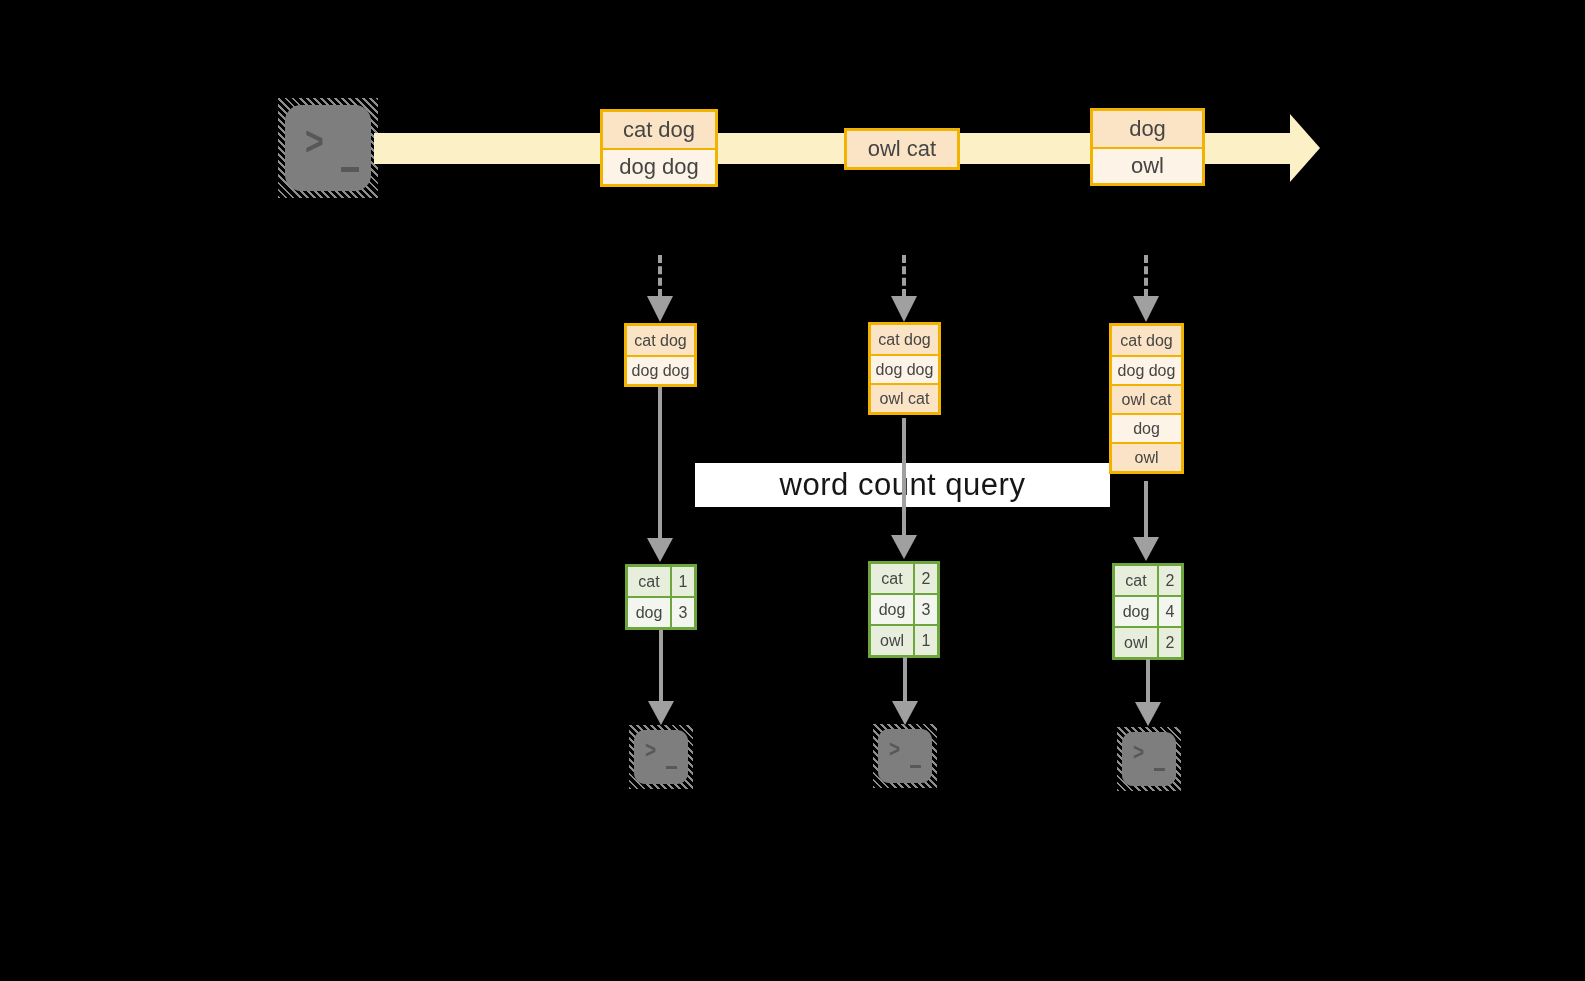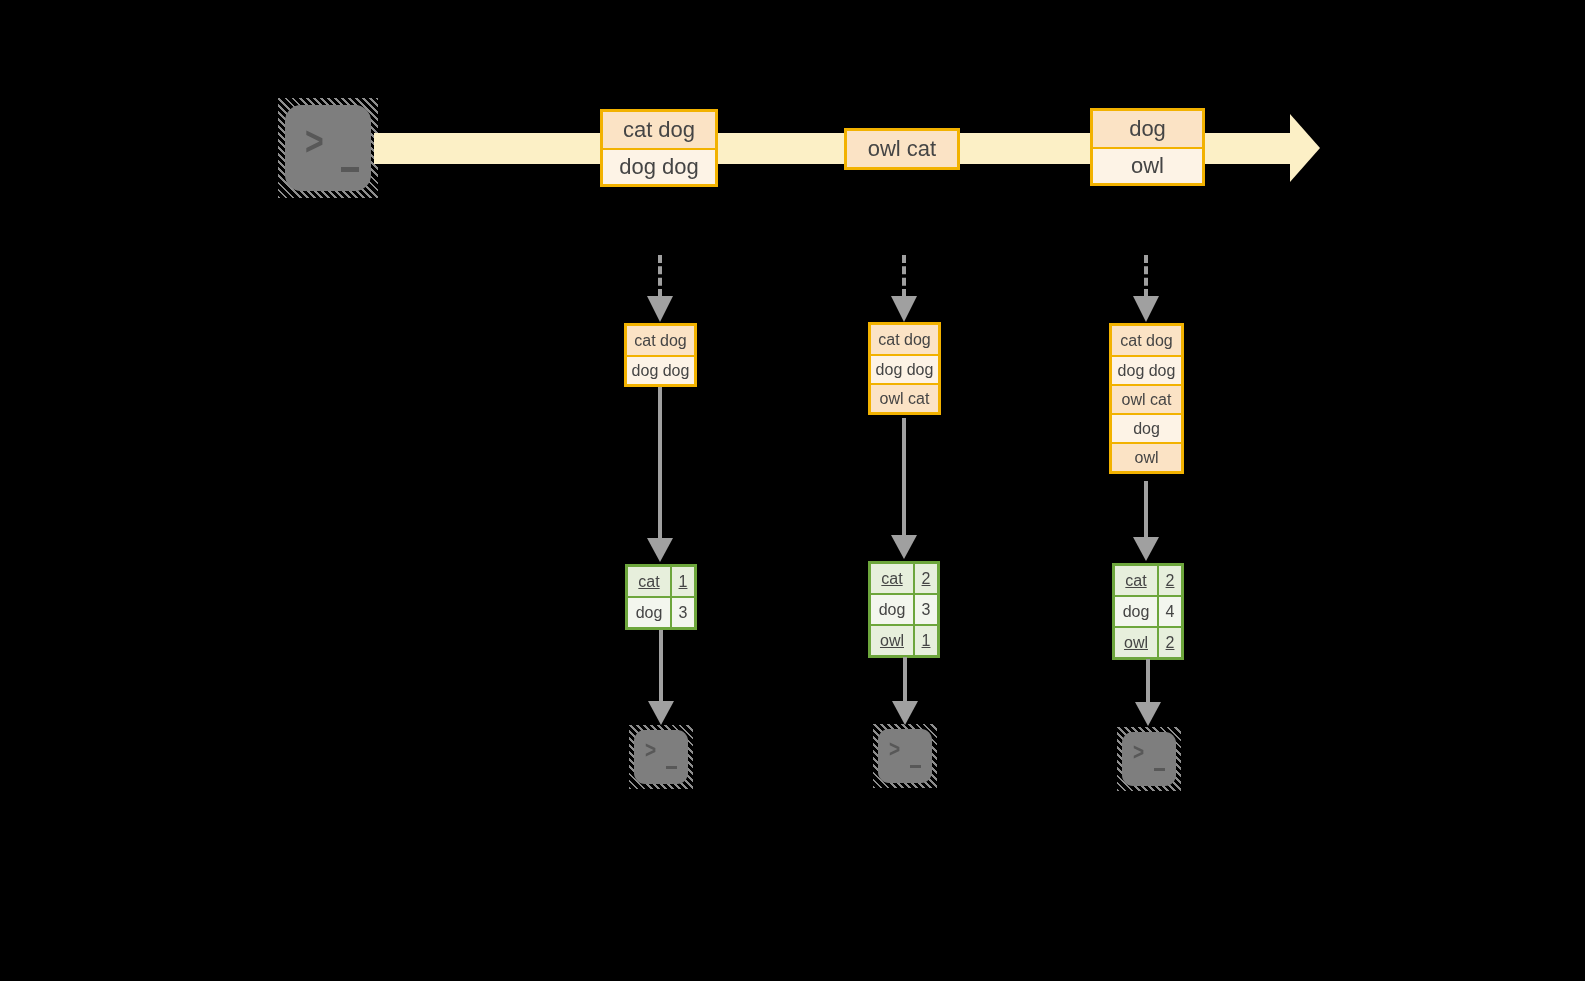--- a/index.html
+++ b/index.html
@@ -56,21 +56,21 @@
   .qband{position:absolute;left:695px;top:463px;width:415px;height:44px;background:var(--label-bg);z-index:3;display:flex;align-items:center;justify-content:center;}
   .qband span{font-size:31px;color:#161616;letter-spacing:0.5px;}
 
   
   .gtable{position:absolute;border:3px solid var(--count-border);z-index:4;background:var(--count-border);}
   .trow{display:flex;}
   .trow + .trow{margin-top:2px;}
   .cell{height:29px;display:flex;align-items:center;justify-content:center;font-size:16px;color:var(--text-dark);}
   .cell.word{width:42px;margin-right:2px;}
   .cell.num{width:22px;}
-  .trow.gdk .cell{background:var(--count-fill-dark);text-decoration:underline;}
+  .trow.gdk .cell{background:var(--count-fill-dark);}
   .trow.glt .cell{background:var(--count-fill-light);}
 </style>
 </head>
 <body>
 
 <div id="canvas">
 
   <div class="term big" style="left:278px;top:98px;width:100px;height:100px;">
     <div class="term-body">
       <span class="chev">&gt;</span>
@@ -110,20 +110,23 @@
       <div class="orow dk">owl cat</div>
     </div>
   <div class="obox sbox" style="left:1109px;top:323px;width:75px;">
       <div class="orow dk">cat dog</div>
       <div class="orow lt">dog dog</div>
       <div class="orow dk">owl cat</div>
       <div class="orow lt">dog</div>
       <div class="orow dk">owl</div>
     </div>
 
+  <div class="qband">
+    <span>word count query</span>
+  </div>
 
   <div class="vline" style="left:658px;top:387px;height:151px;"></div>
   <div class="ahead" style="left:647px;top:538px;"></div>
   <div class="vline" style="left:902px;top:418px;height:117px;"></div>
   <div class="ahead" style="left:891px;top:535px;"></div>
   <div class="vline" style="left:1144px;top:481px;height:56px;"></div>
   <div class="ahead" style="left:1133px;top:537px;"></div>
 
   <div class="gtable" style="left:625px;top:564px;">
       <div class="trow gdk">

